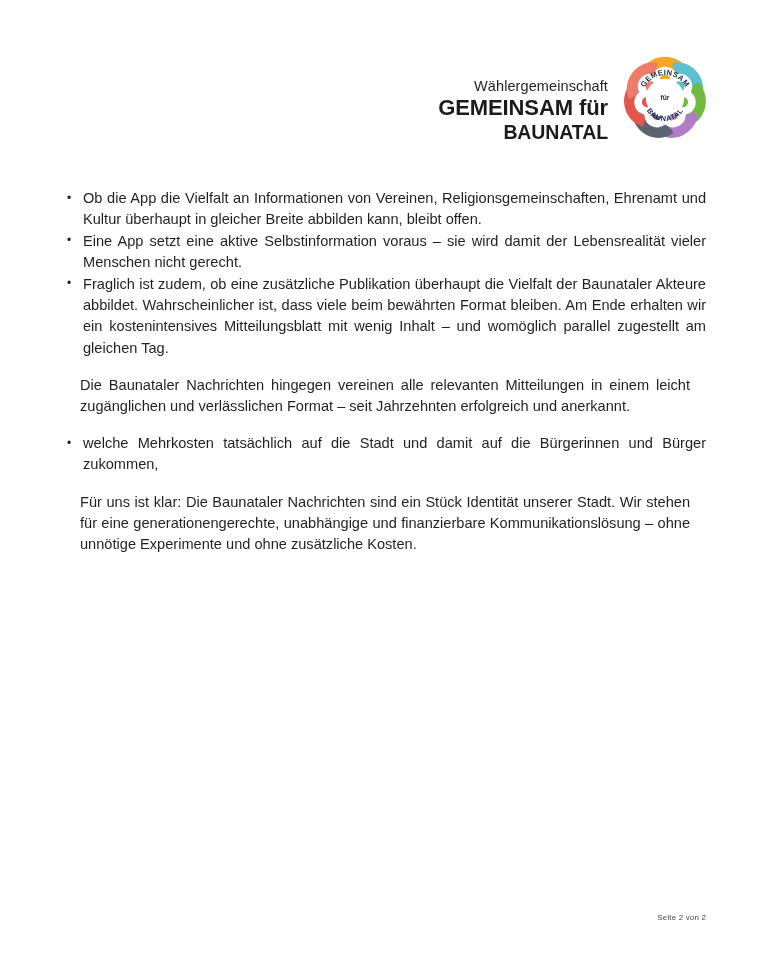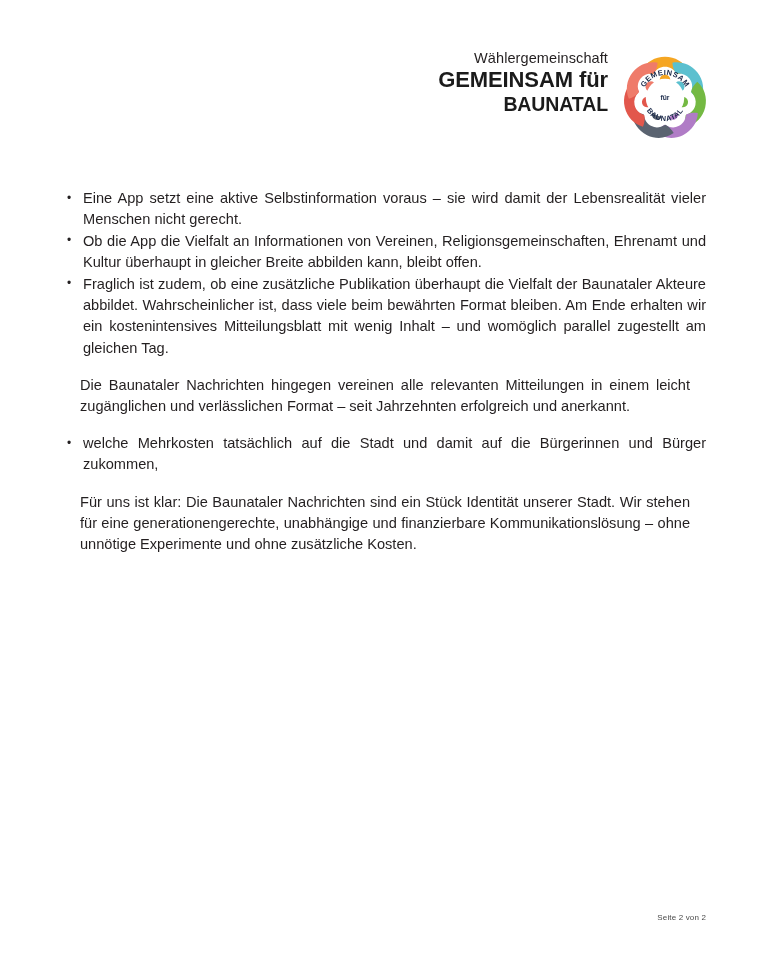--- a/index.html
+++ b/index.html
@@ -23,21 +23,21 @@
     inset: 0;
     background: #ffffff;
   }
 
   
   .header {
     position: absolute;
     top: 50px;
     right: 55px;
     display: flex;
-    align-items: flex-start;
+    align-items: flex-end;
     gap: 9px;
   }
   .brand-text {
     text-align: right;
     line-height: 1.12;
     padding-bottom: 2px;
   }
   .brand-line-1 {
     font-size: 14.5px;
     font-weight: 400;
@@ -198,22 +198,22 @@
       <text x="100" y="105" text-anchor="middle" font-family="Liberation Sans, sans-serif" font-size="14" font-weight="700" fill="#1b2a4a">für</text>
       <text font-family="Liberation Sans, sans-serif" font-size="15.5" font-weight="700" fill="#1b2a4a" letter-spacing="1.1">
         <textPath href="#arcBot" startOffset="50%" text-anchor="middle">BAUNATAL</textPath>
       </text>
     </svg>
   </div>
 
   <div class="content">
 
     <ul class="bullets blk-bullets-1">
+      <li>Ob die App die Vielfalt an Informationen von Vereinen, Religionsgemeinschaften, Ehrenamt und Kultur überhaupt in gleicher Breite abbilden kann, bleibt offen.</li>
       <li>Eine App setzt eine aktive Selbstinformation voraus – sie wird damit der Lebensrealität vieler Menschen nicht gerecht.</li>
-      <li>Ob die App die Vielfalt an Informationen von Vereinen, Religionsgemeinschaften, Ehrenamt und Kultur überhaupt in gleicher Breite abbilden kann, bleibt offen.</li>
       <li>Fraglich ist zudem, ob eine zusätzliche Publikation überhaupt die Vielfalt der Baunataler Akteure abbildet. Wahrscheinlicher ist, dass viele beim bewährten Format bleiben. Am Ende erhalten wir ein kostenintensives Mitteilungsblatt mit wenig Inhalt – und womöglich parallel zugestellt am gleichen Tag.</li>
     </ul>
 
     <p class="para blk-para-1">Die Baunataler Nachrichten hingegen vereinen alle relevanten Mitteilungen in einem leicht zugänglichen und verlässlichen Format – seit Jahrzehnten erfolgreich und anerkannt.</p>
 
 
     <ul class="bullets blk-bullets-2">
       <li>welche Mehrkosten tatsächlich auf die Stadt und damit auf die Bürgerinnen und Bürger zukommen,</li>
     </ul>
 

